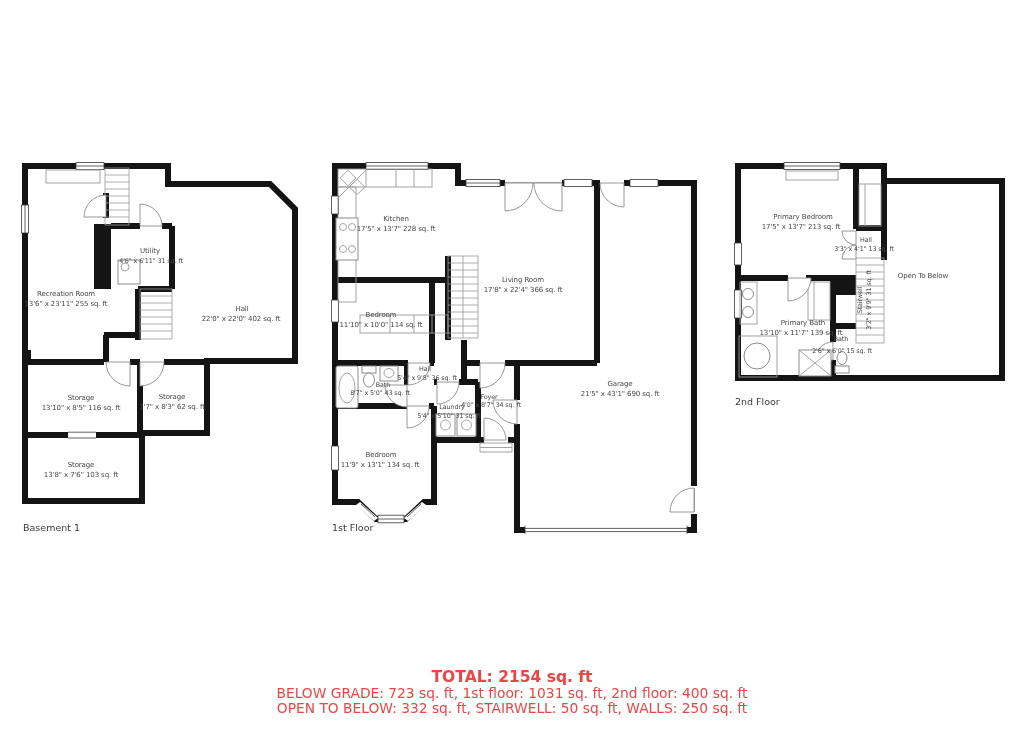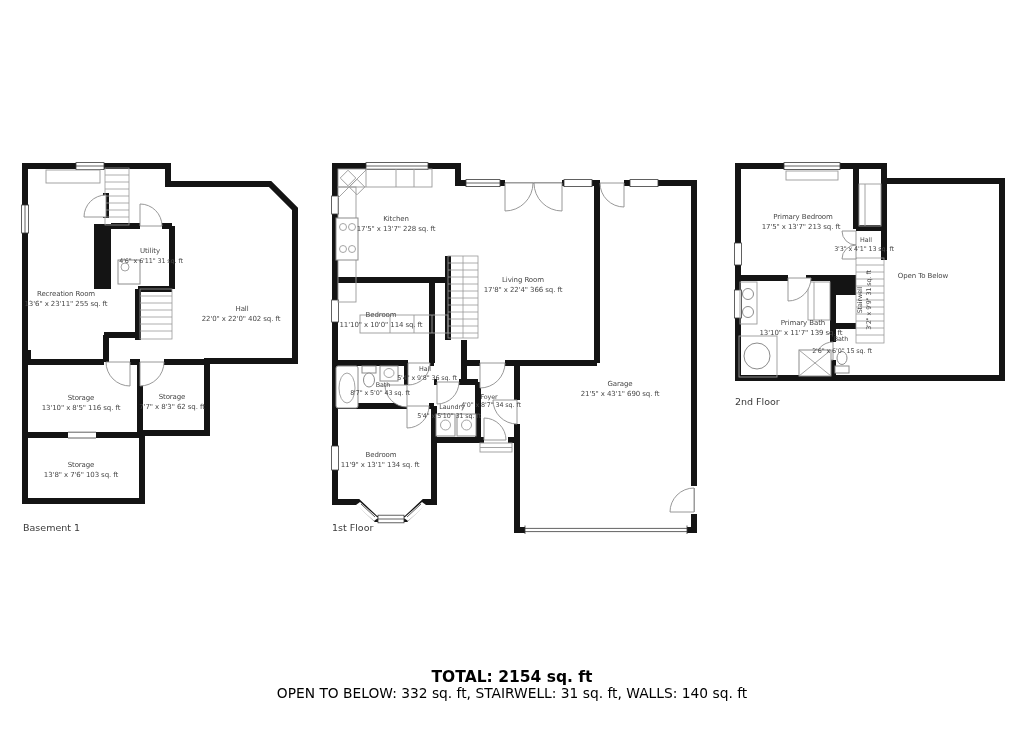--- a/index.html
+++ b/index.html
@@ -15,21 +15,21 @@
   .win{fill:#ffffff;stroke:#3a3a3a;stroke-width:0.8;}
   .winline{fill:none;stroke:#3a3a3a;stroke-width:0.8;}
   .cover{fill:#ffffff;stroke:none;}
   .fix{fill:#ffffff;stroke:#8c8c8c;stroke-width:1;}
   .steps{fill:none;stroke:#9a9a9a;stroke-width:0.8;}
   .leaf{fill:none;stroke:#555555;stroke-width:1;}
   text.room{font-size:7px;fill:#474747;text-anchor:middle;letter-spacing:-0.1px;}
   text.roomsm{font-size:6.4px;fill:#474747;text-anchor:middle;letter-spacing:-0.1px;}
   text.floorname{font-size:9.5px;fill:#3a3a3a;text-anchor:start;}
   
-  .summary{position:absolute;left:0;right:0;top:669px;text-align:center;color:#000000;}
+  .summary{position:absolute;left:0;right:0;top:669px;text-align:center;color:#ef4444;}
   .summary .total{font-size:15.5px;font-weight:700;line-height:17px;}
   .summary .line{font-size:13.8px;line-height:14.6px;}
 </style>
 </head>
 <body>
 
 <div class="canvas">
 <svg width="1024" height="738" viewBox="0 0 1024 738">
 
   <g>
@@ -269,15 +269,16 @@
     <text class="room" x="803" y="325">Primary Bath</text>
     <text class="room" x="801" y="335">13'10" x 11'7" 139 sq. ft</text>
     <text class="roomsm" x="841" y="341">Bath</text>
     <text class="roomsm" x="842" y="353">2'6" x 6'0" 15 sq. ft</text>
     <text class="floorname" x="735" y="405">2nd Floor</text>
   </g>
 </svg>
 
 <div class="summary">
   <div class="total">TOTAL: 2154 sq. ft</div>
-  <div class="line">OPEN TO BELOW: 332 sq. ft, STAIRWELL: 31 sq. ft, WALLS: 140 sq. ft</div>
+  <div class="line">BELOW GRADE: 723 sq. ft, 1st floor: 1031 sq. ft, 2nd floor: 400 sq. ft</div>
+  <div class="line">OPEN TO BELOW: 332 sq. ft, STAIRWELL: 50 sq. ft, WALLS: 250 sq. ft</div>
 </div>
 </div>
 
 </body></html>

